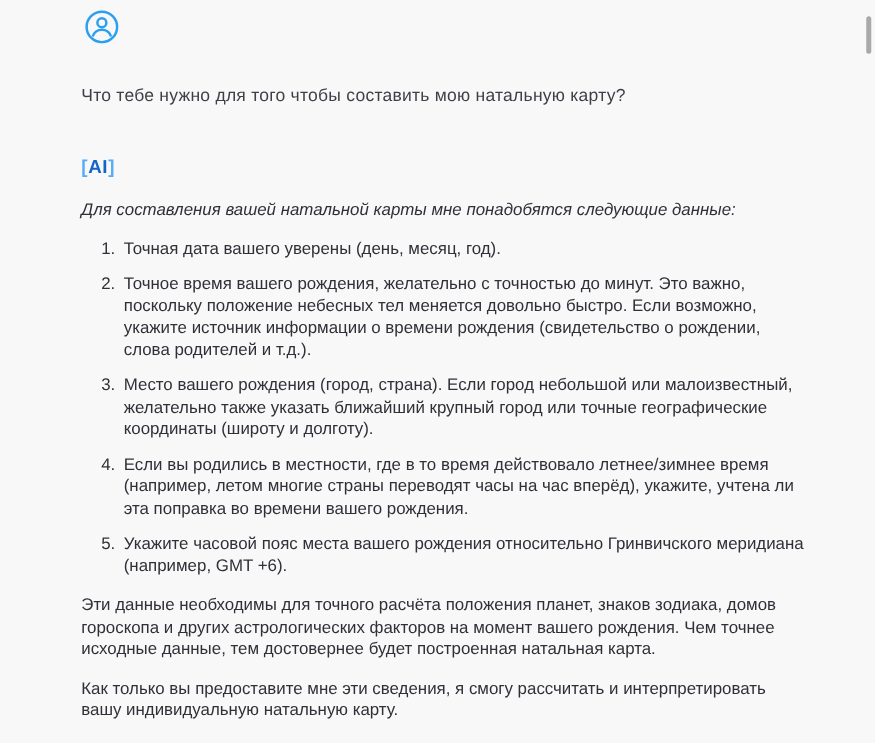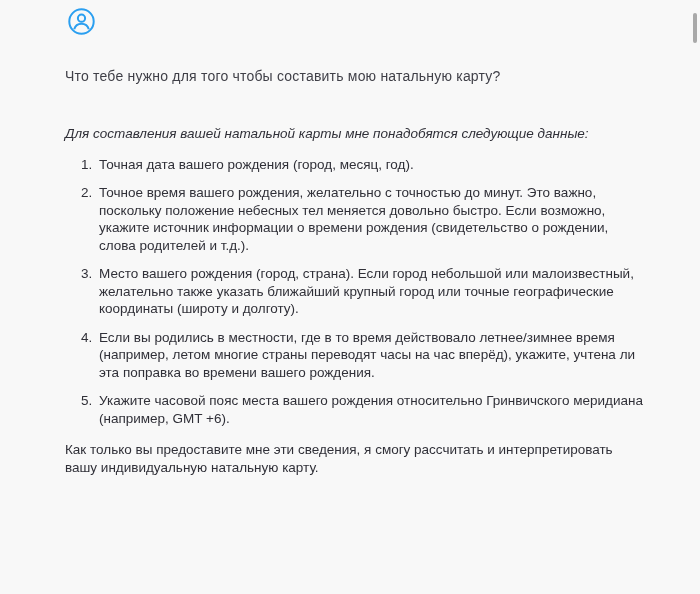--- a/index.html
+++ b/index.html
@@ -76,37 +76,39 @@
       <svg width="27" height="27" viewBox="0 0 27 27">
         <circle cx="13.5" cy="13.5" r="12.2" fill="none" stroke="#2b9ff0" stroke-width="2"></circle>
         <circle cx="13.5" cy="10.2" r="3.6" fill="none" stroke="#2b9ff0" stroke-width="2"></circle>
         <path d="M 6.2 21.2 A 7.6 7.6 0 0 1 20.8 21.2" fill="none" stroke="#2b9ff0" stroke-width="2"></path>
       </svg>
     </span>
     <div class="question">Что тебе нужно для того чтобы составить мою натальную карту?</div>
   </div>
 
   <div>
+    <div class="ai-logo"><span class="bracket">[</span><span class="letters">AI</span><span class="bracket">]</span></div>
 
     <div class="answer">
       <p class="intro">Для составления вашей натальной карты мне понадобятся следующие данные:</p>
 
       <ol>
 
-          <li>Точная дата вашего рождения (город, месяц, год).</li>
+          <li>Точная дата вашего уверены (день, месяц, год).</li>
 
           <li>Точное время вашего рождения, желательно с точностью до минут. Это важно, поскольку положение небесных тел меняется довольно быстро. Если возможно, укажите источник информации о времени рождения (свидетельство о рождении, слова родителей и т.д.).</li>
 
           <li>Место вашего рождения (город, страна). Если город небольшой или малоизвестный, желательно также указать ближайший крупный город или точные географические координаты (широту и долготу).</li>
 
           <li>Если вы родились в местности, где в то время действовало летнее/зимнее время (например, летом многие страны переводят часы на час вперёд), укажите, учтена ли эта поправка во времени вашего рождения.</li>
 
           <li>Укажите часовой пояс места вашего рождения относительно Гринвичского меридиана (например, GMT +6).</li>
         </ol>
 
+      <p class="para">Эти данные необходимы для точного расчёта положения планет, знаков зодиака, домов гороскопа и других астрологических факторов на момент вашего рождения. Чем точнее исходные данные, тем достовернее будет построенная натальная карта.</p>
       <p class="para">Как только вы предоставите мне эти сведения, я смогу рассчитать и интерпретировать вашу индивидуальную натальную карту.</p>
 
     </div>
   </div>
 
 </div>
 
 <div class="scrollbar-track">
   <div class="scrollbar-thumb"></div>
 </div>

